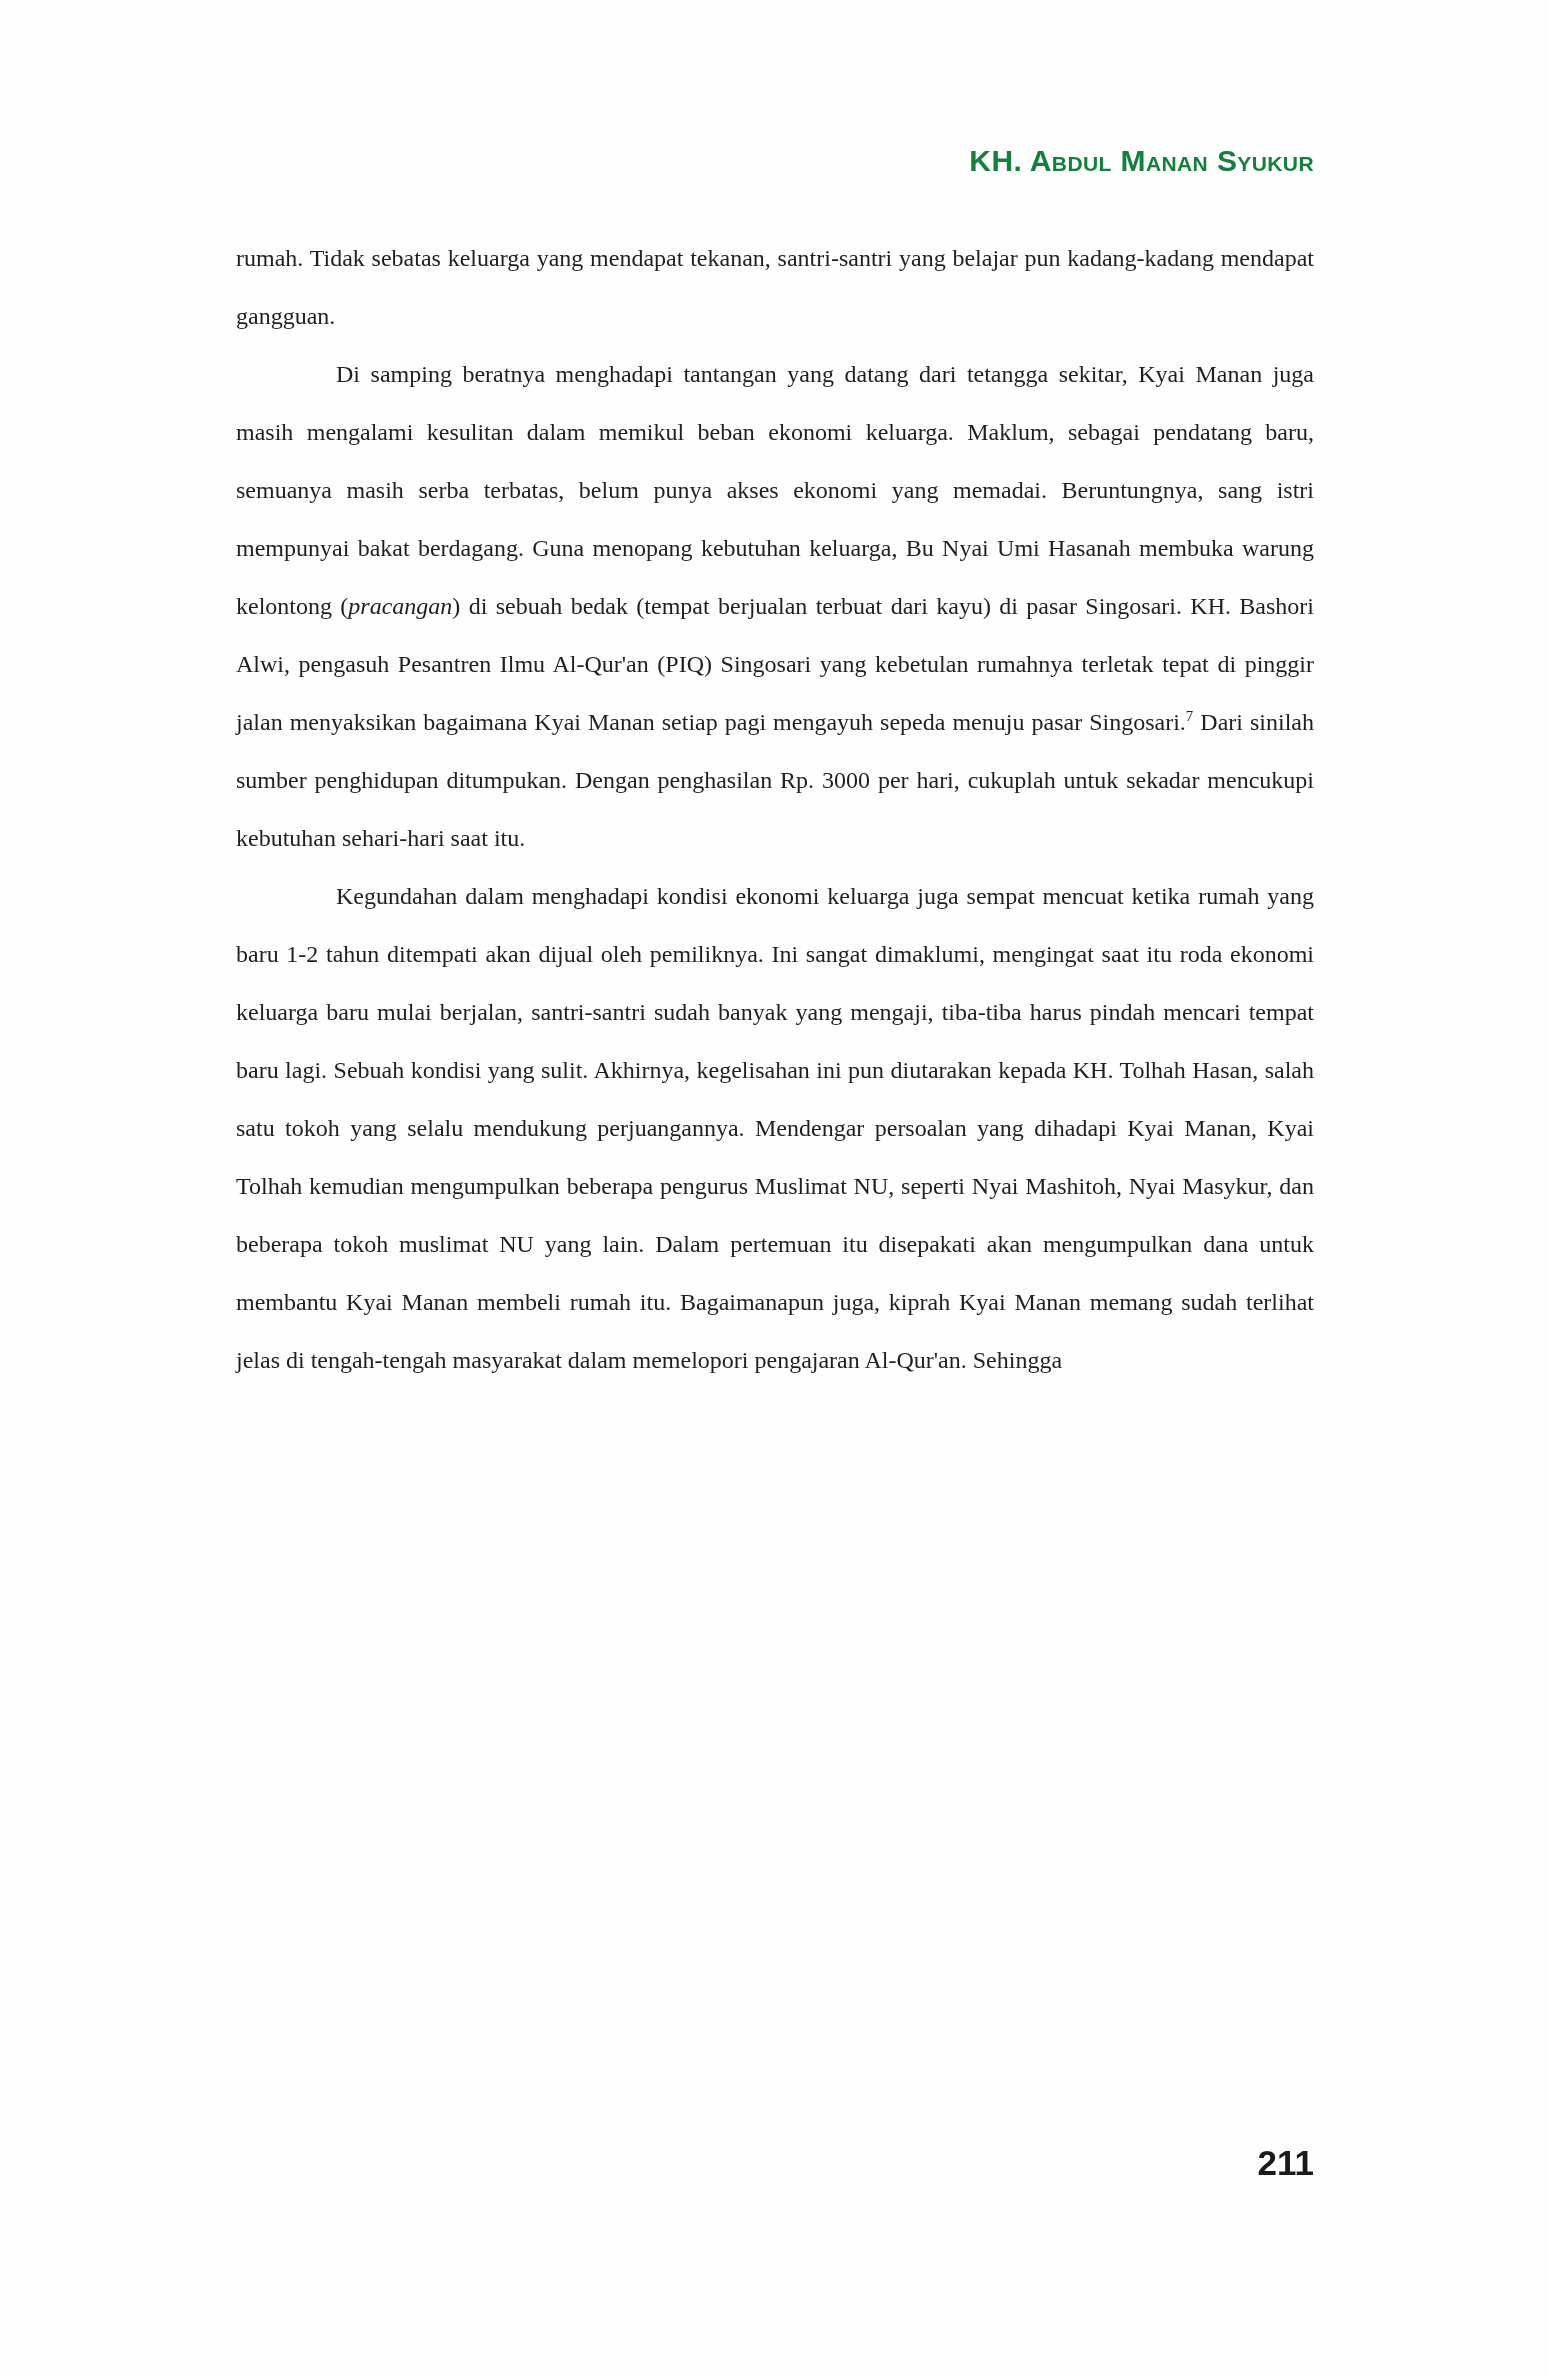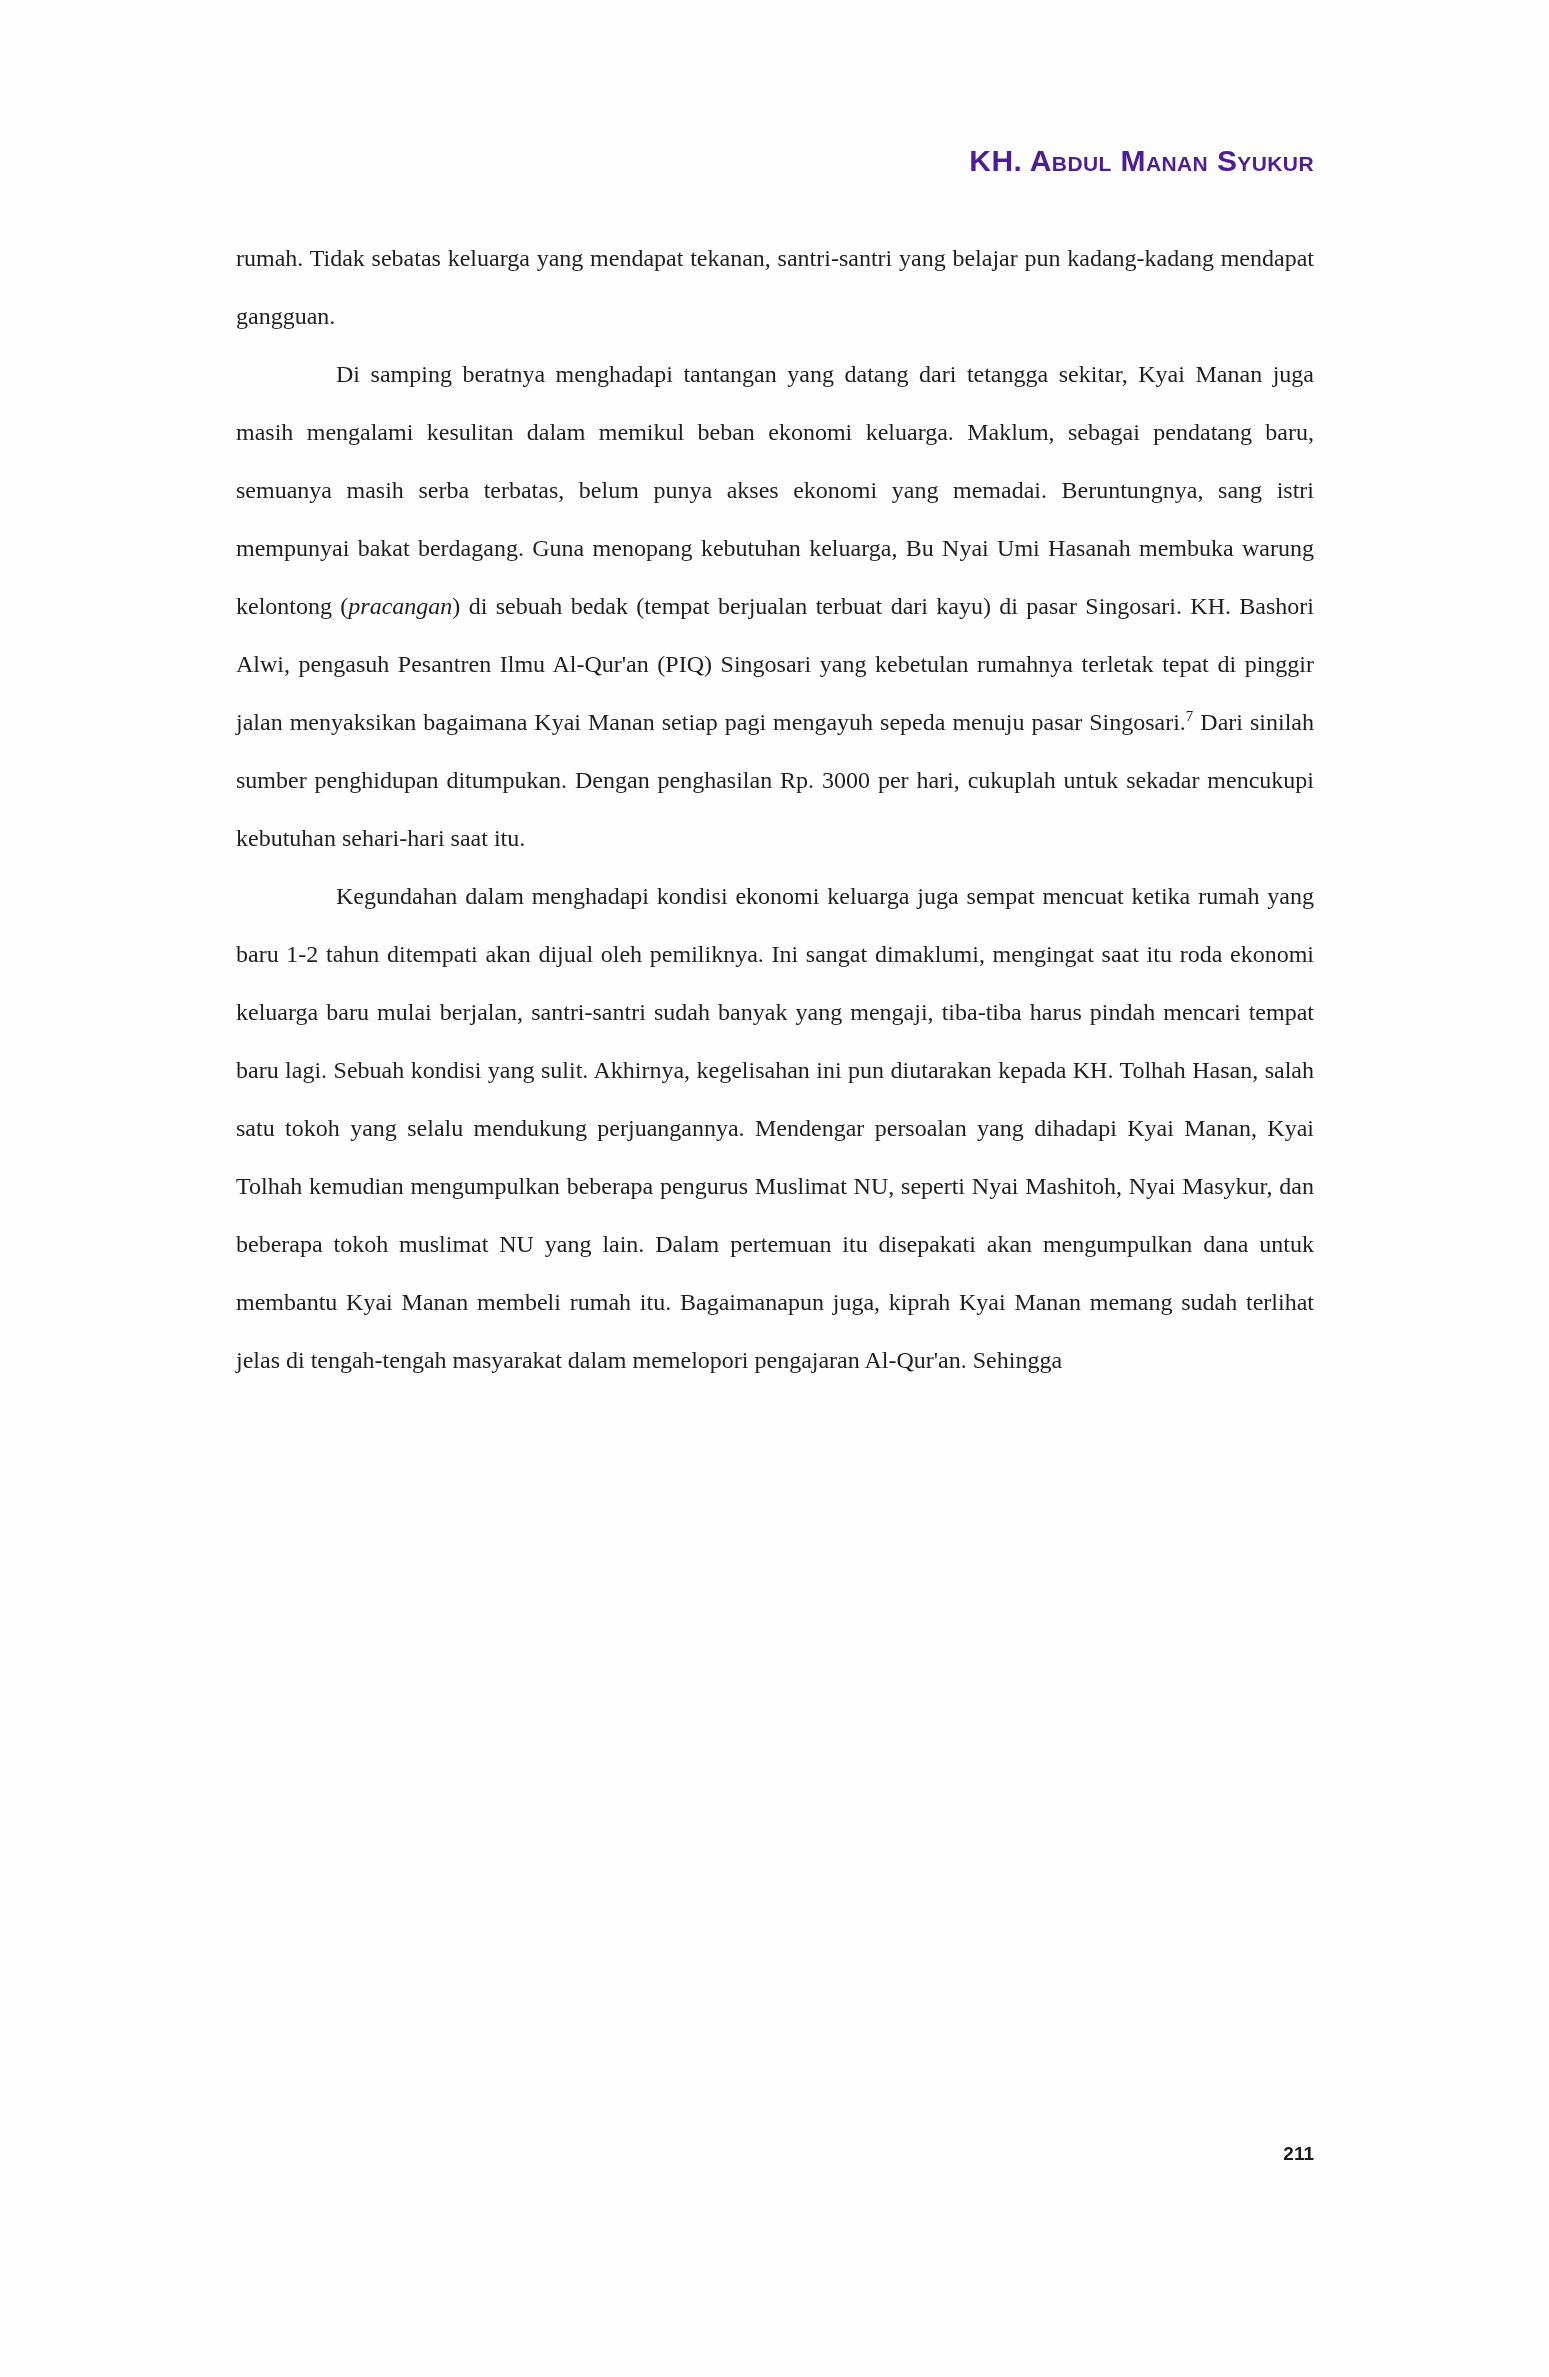--- a/index.html
+++ b/index.html
@@ -26,21 +26,21 @@
     left: 236px;
     width: 1078px;
     text-align: right;
   }
   .header-title {
     font-family: "Liberation Sans", sans-serif;
     font-weight: bold;
     font-variant: small-caps;
     font-size: 30px;
     letter-spacing: 0.4px;
-    color: #4c1d95;
+    color: #15803d;
     text-align: center;
   }
   .body-text {
     position: absolute;
     top: 229px;
     left: 236px;
     width: 1078px;
     font-size: 24px;
     line-height: 58px;
     text-align: justify;
@@ -63,21 +63,21 @@
   .page-footer {
     position: absolute;
     top: 2143px;
     left: 236px;
     width: 1078px;
     text-align: right;
   }
   .page-number {
     font-family: "Liberation Sans", sans-serif;
     font-weight: bold;
-    font-size: 19px;
+    font-size: 35px;
     color: #1a1a1a;
   }
 </style>
 </head>
 <body>
 
 <div class="page">
 
   <header class="page-header">
     <span class="header-title">KH. Abdul Manan Syukur</span>

